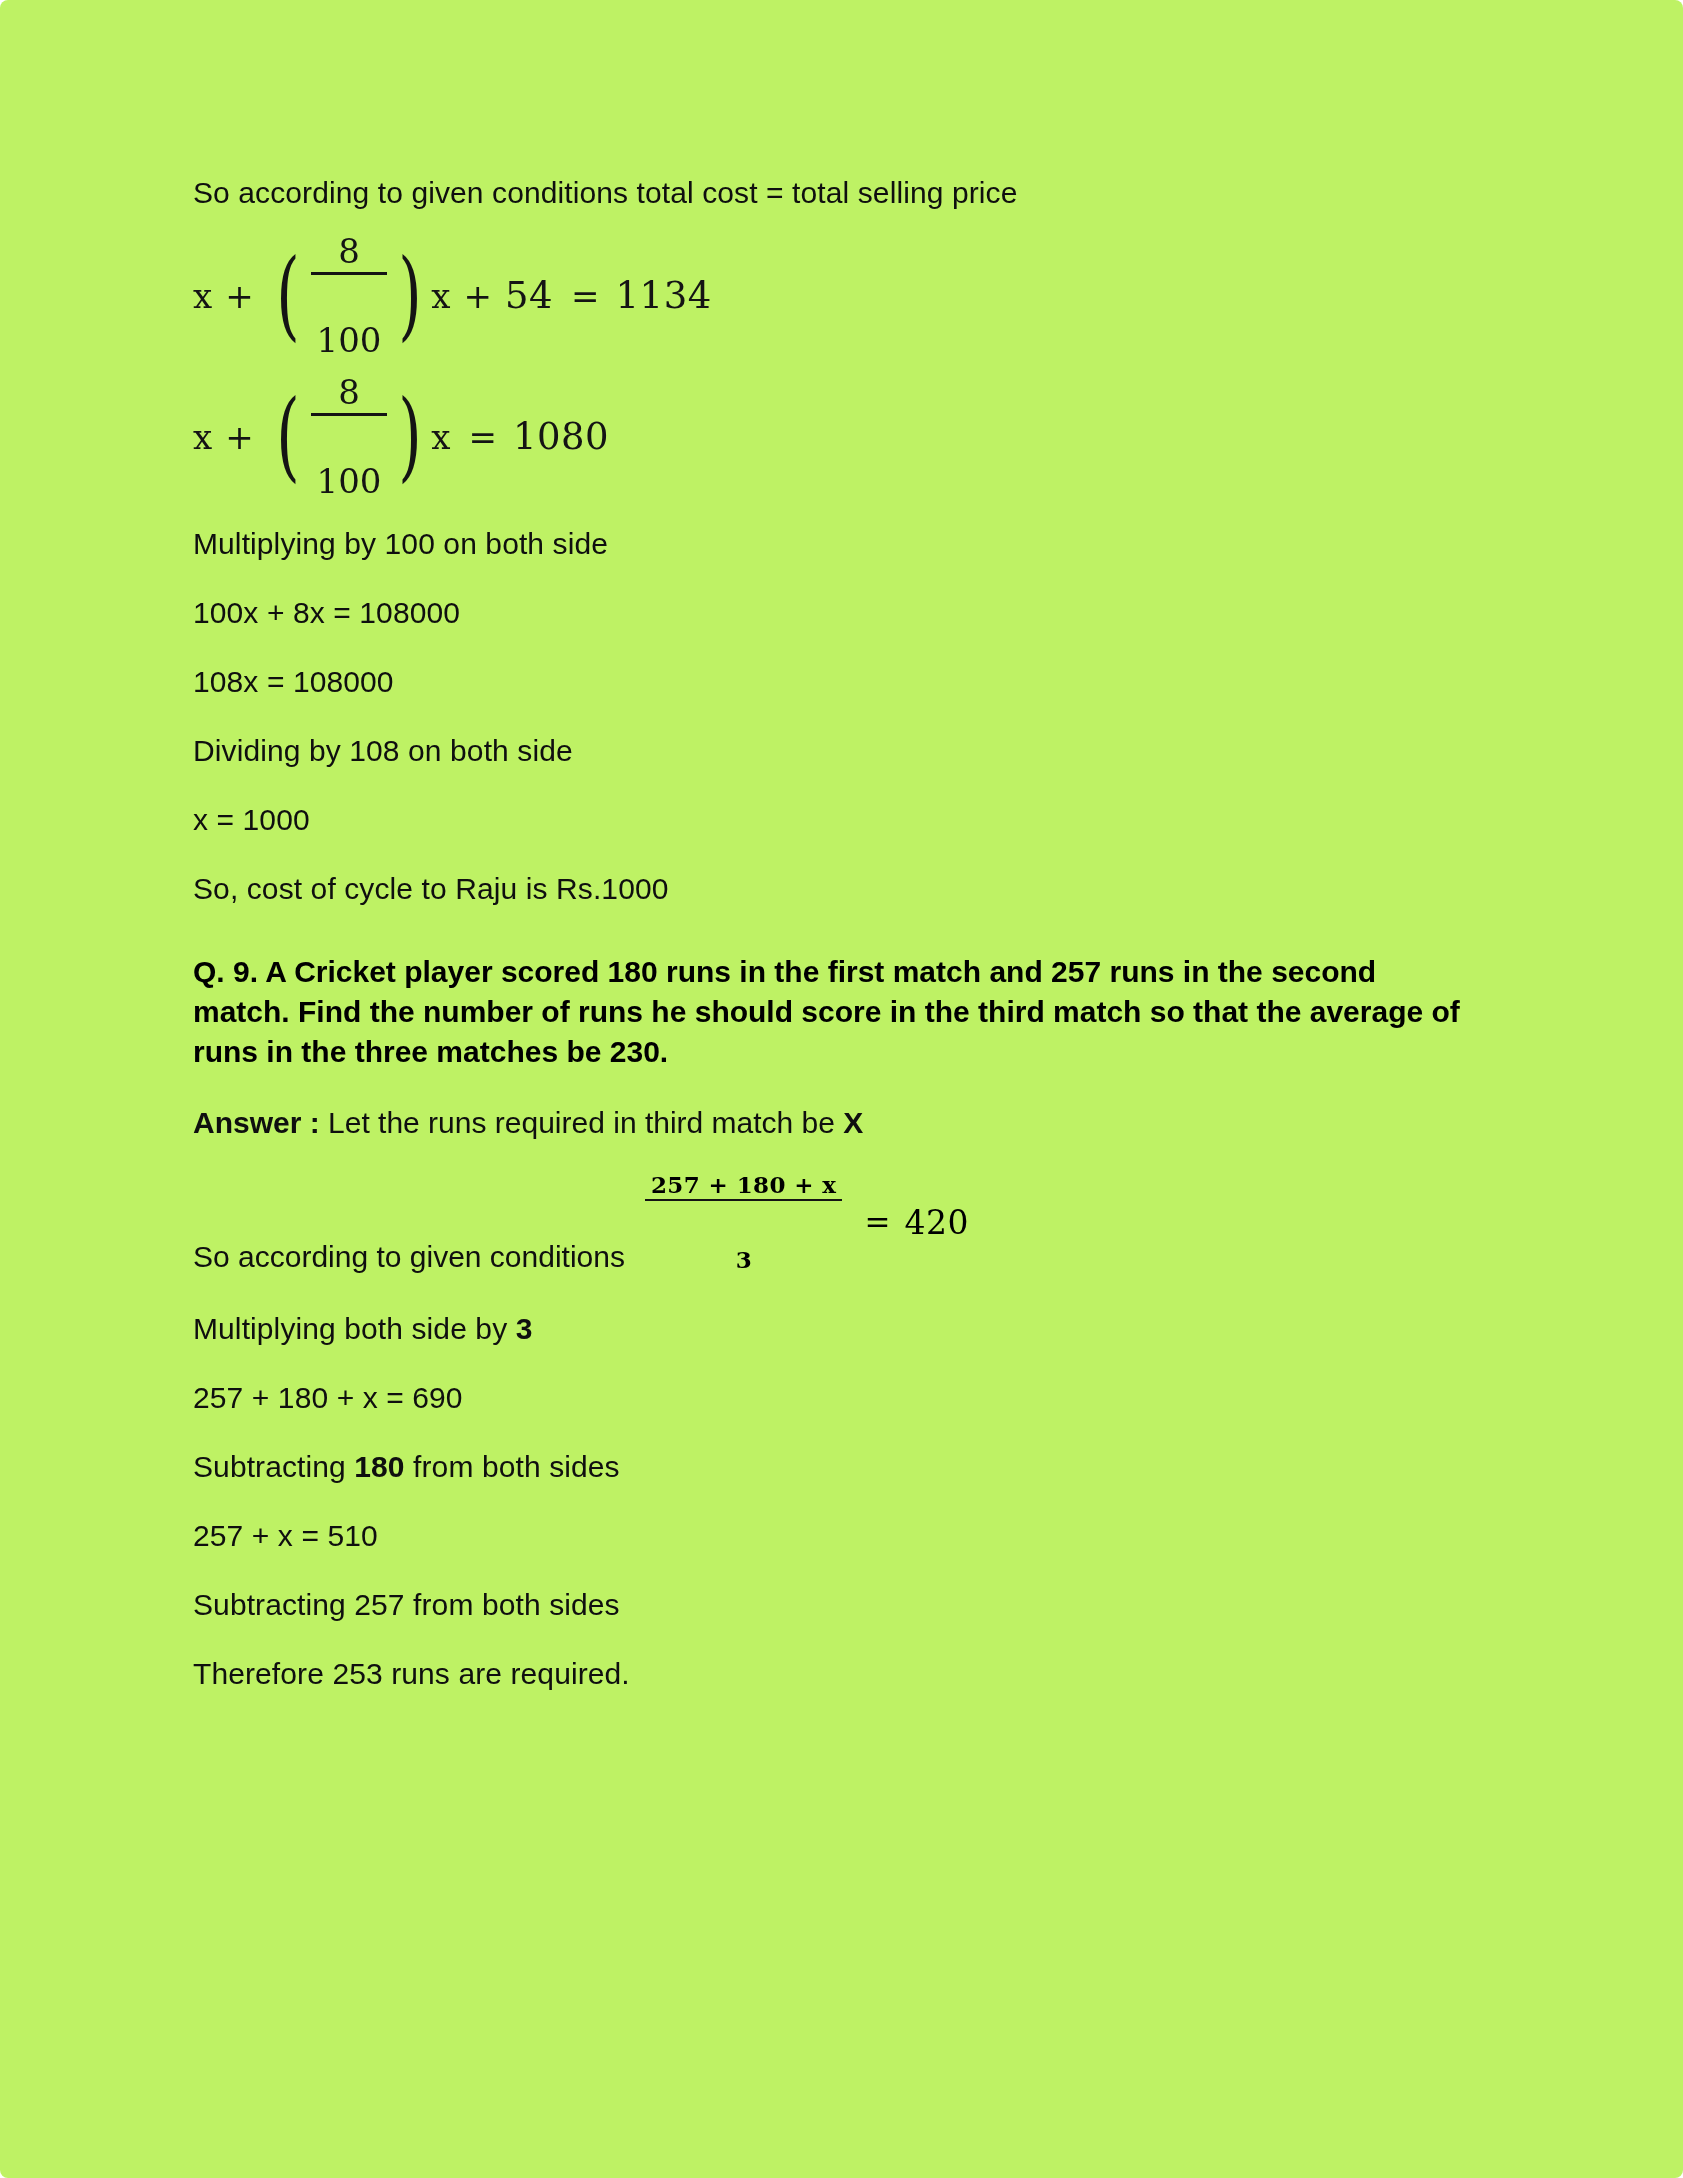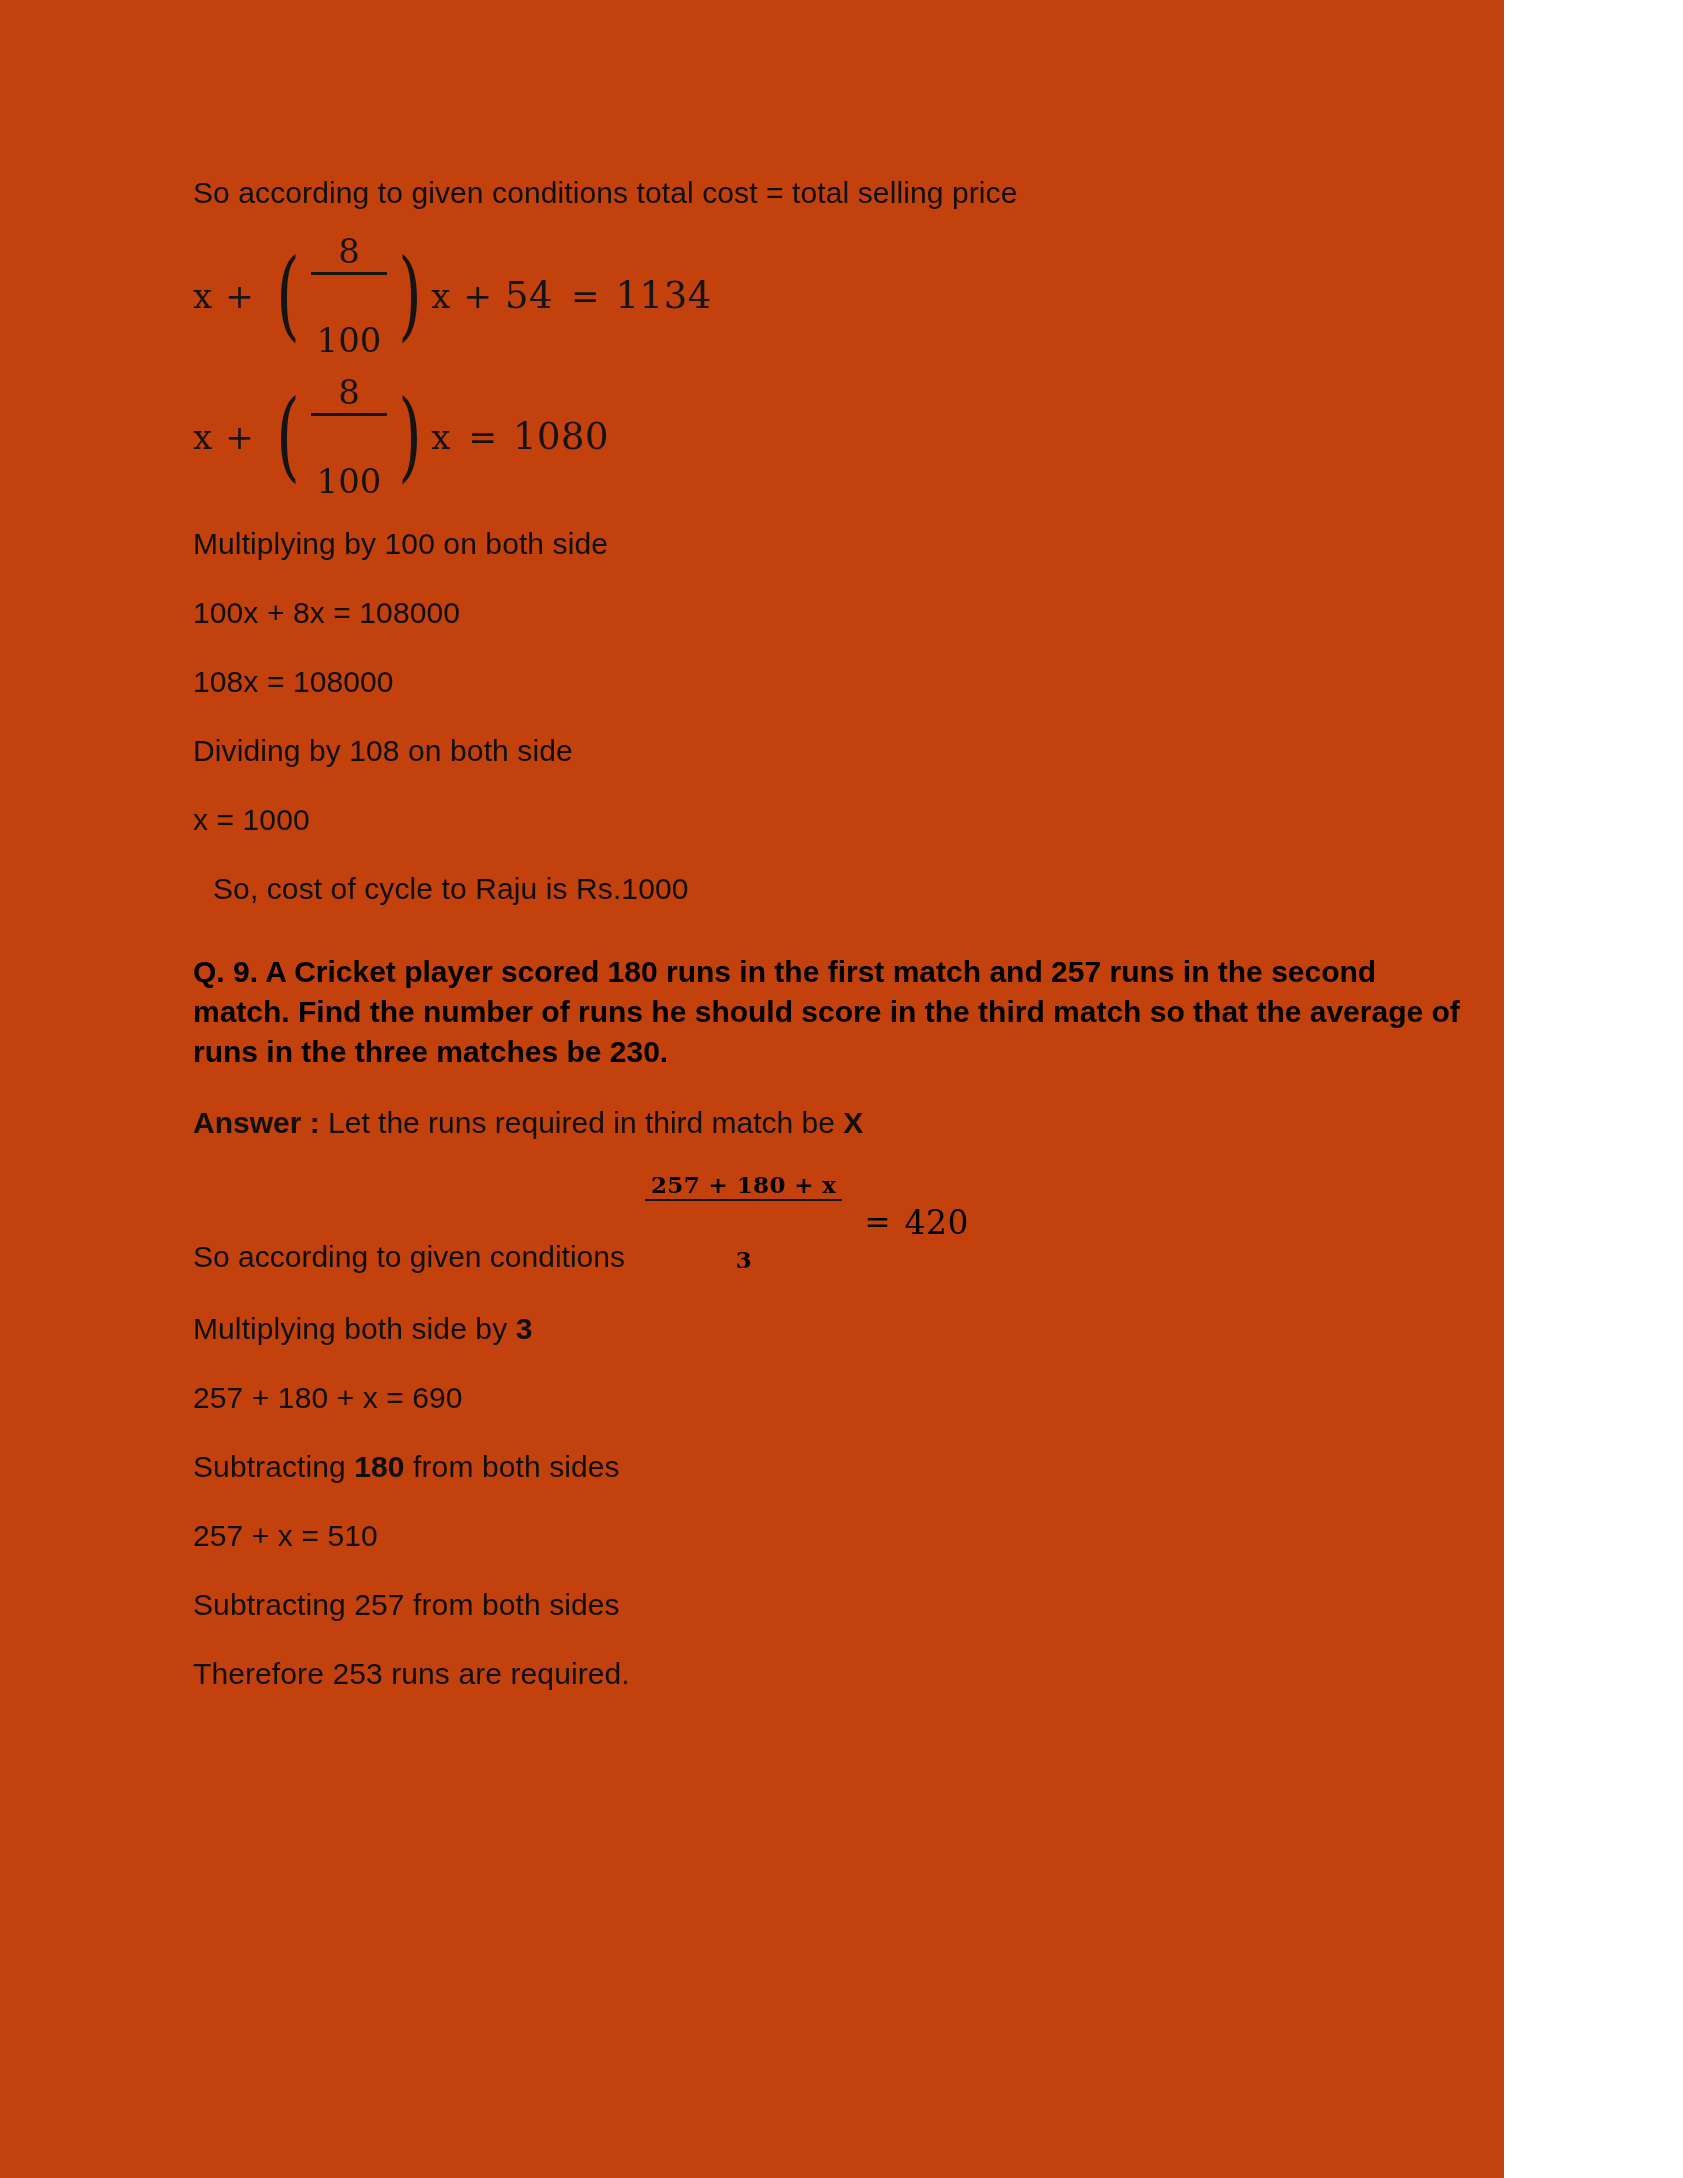--- a/index.html
+++ b/index.html
@@ -2,26 +2,27 @@
 <html><head>
 <meta charset="utf-8">
 <style>
   html, body {
     margin: 0;
     padding: 0;
     background: #ffffff;
   }
   .page {
     position: relative;
-    width: 1504px;
+    width: 1683px;
     height: 2178px;
-    background: #c2410c;
+    background: #bef264;
     overflow: hidden;
     font-family: "Liberation Sans", sans-serif;
     color: #000000;
+    border-radius: 8px;
   }
   .content {
     position: absolute;
     left: 193px;
     top: 173px;
     width: 1297px;
   }
 
   
   .para {
@@ -204,21 +205,21 @@
     <p class="para">Multiplying by 100 on both side</p>
 
     <p class="para">100x + 8x = 108000</p>
 
     <p class="para">108x = 108000</p>
 
     <p class="para">Dividing by 108 on both side</p>
 
     <p class="para">x = 1000</p>
 
-    <p class="para" style="margin-bottom:44px;margin-left:20px;">So, cost of cycle to Raju is Rs.1000</p>
+    <p class="para" style="margin-bottom:44px;">So, cost of cycle to Raju is Rs.1000</p>
 
     <p class="qheading">Q. 9. A Cricket player scored 180 runs in the first match and 257 runs in the second match. Find the number of runs he should score in the third match so that the average of runs in the three matches be 230.</p>
 
     <p class="answer-line"><span class="b">Answer :</span><span> Let the runs required in third match be </span><span class="b">X</span></p>
 
     <div class="inline-eq-row">
       <span class="lead">So according to given conditions</span>
       <span class="inline-eq">
         <span class="frac">
           <span class="top">257 + 180 + x</span>

